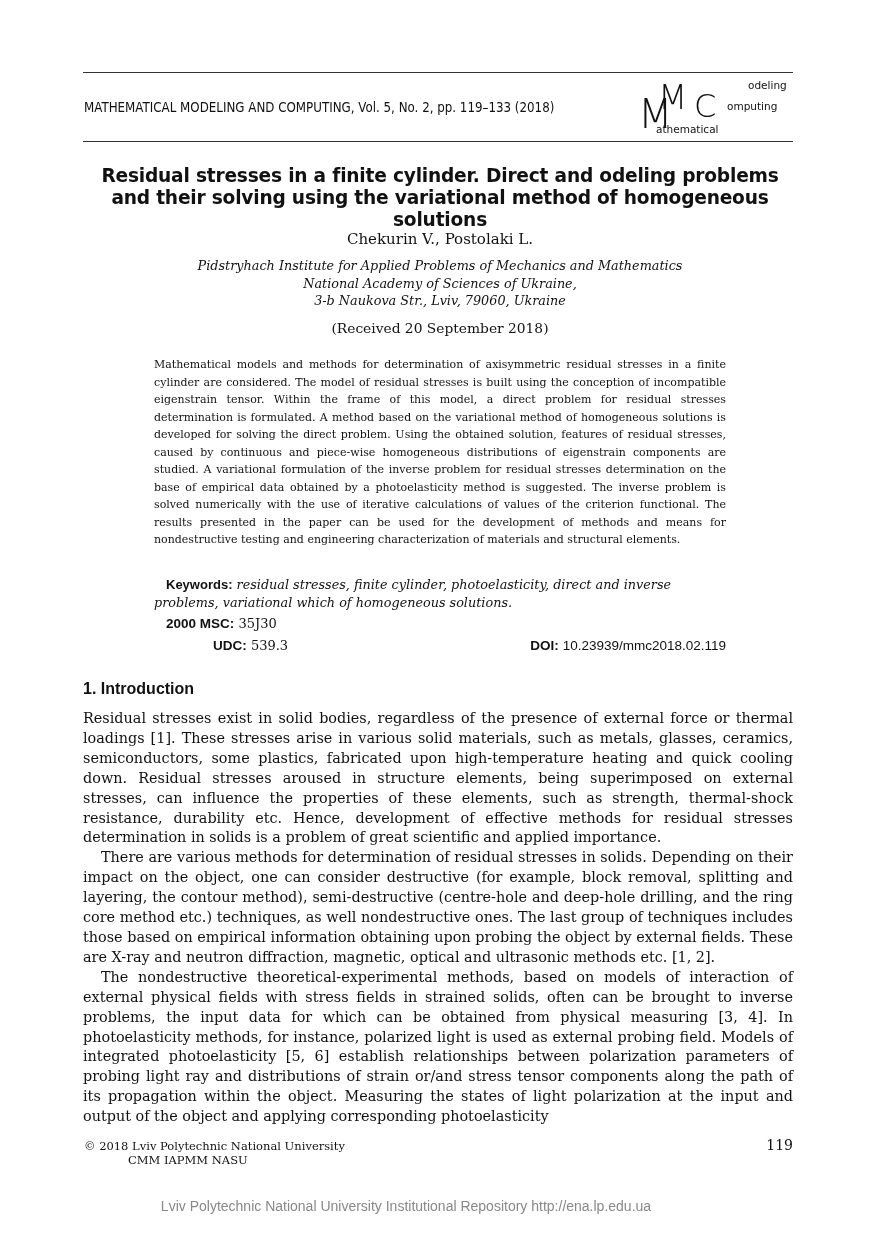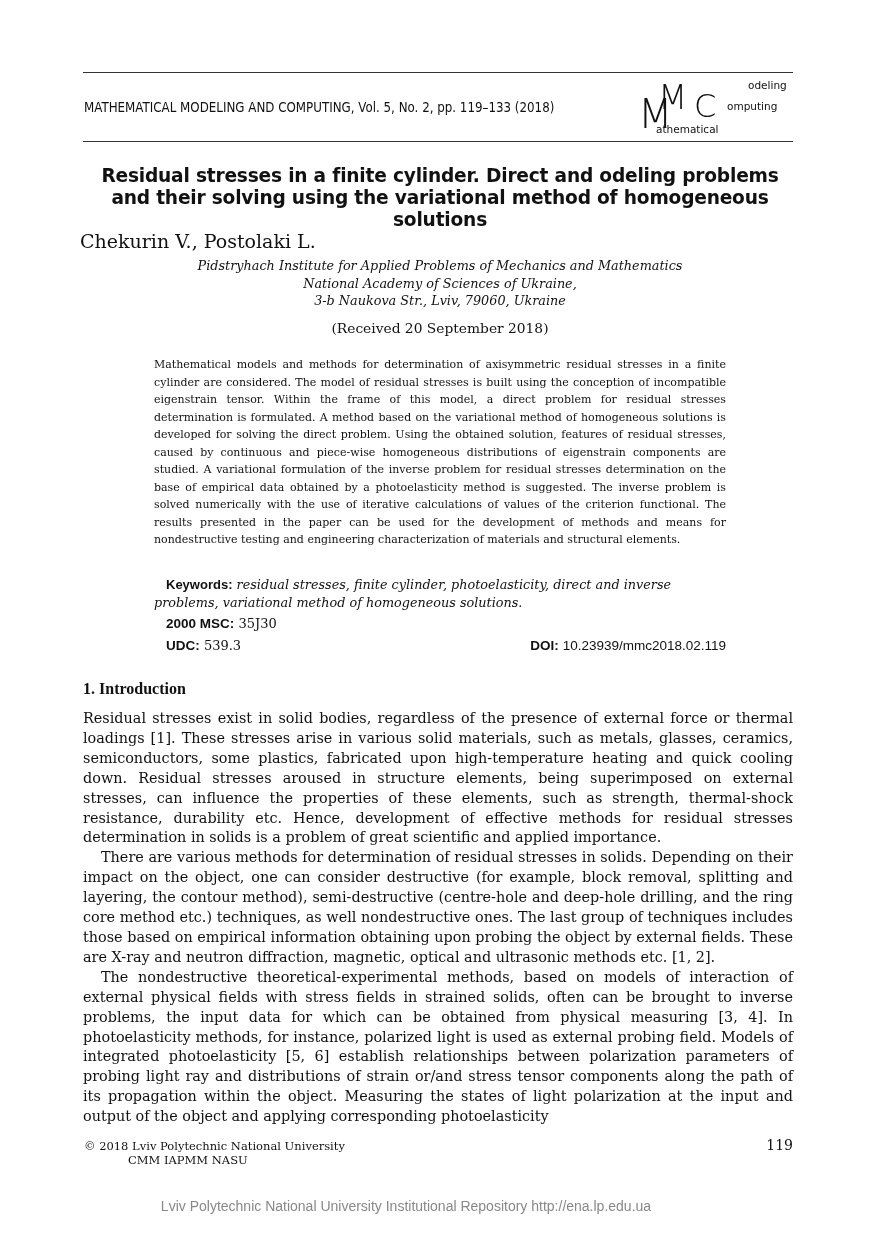--- a/index.html
+++ b/index.html
@@ -14,38 +14,38 @@
 
   #logo { position: absolute; left: 636px; top: 76px; width: 160px; height: 62px; font-family: "DejaVu Sans", sans-serif; color: #111; }
   #logo .bigM1 { position: absolute; left: 2px; top: 18px; font-size: 40px; line-height: 40px; font-weight: 300; }
   #logo .bigM2 { position: absolute; left: 22px; top: 4px; font-size: 34px; line-height: 34px; font-weight: 300; }
   #logo .bigC { position: absolute; left: 58px; top: 14px; font-size: 32px; line-height: 32px; font-weight: 300; }
   #logo .s1 { position: absolute; left: 95px; top: 3px; font-size: 10.5px; margin-left: 17px; }
   #logo .s2 { position: absolute; left: 91px; top: 24px; font-size: 10.5px; }
   #logo .s3 { position: absolute; left: 20px; top: 47px; font-size: 10.5px; }
 
   #title { position: absolute; left: 80px; top: 165px; width: 720px; text-align: center; font-family: "DejaVu Sans", sans-serif; font-size: 18.6px; line-height: 22px; font-weight: bold; letter-spacing: -0.2px; }
-  #authors { position: absolute; left: 80px; top: 230px; width: 720px; font-size: 19px; }
+  #authors { position: absolute; left: 80px; top: 230px; width: 720px; text-align: center; font-size: 15px; }
   #affiliation { position: absolute; left: 80px; top: 257px; width: 720px; text-align: center; font-style: italic; font-size: 12.8px; line-height: 17.6px; }
   #received { position: absolute; left: 80px; top: 320px; width: 720px; text-align: center; font-size: 13.8px; }
 
   #abstract { position: absolute; left: 154px; top: 356px; width: 572px; font-size: 11px; line-height: 17.5px; text-align: justify; }
 
   #keywords { position: absolute; left: 154px; top: 576px; width: 572px; font-size: 12.8px; line-height: 17.5px; }
   #keywords .label { font-family: "Liberation Sans", sans-serif; font-weight: bold; font-size: 13px; margin-left: 12px; }
   #keywords .val { font-style: italic; }
 
   .metaline { position: absolute; left: 166px; font-size: 13px; }
   .metaline .label { font-family: "Liberation Sans", sans-serif; font-weight: bold; font-size: 13.5px; }
   #msc { top: 616px; }
-  #udc { top: 638px; }
+  #udc { top: 638px; margin-left: 47px; }
   #doi { position: absolute; right: 150px; top: 638px; font-family: "Liberation Sans", sans-serif; font-size: 13.5px; }
   #doi .label { font-weight: bold; }
 
-  #section-heading { position: absolute; left: 83px; top: 680px; font-family: Liberation Serif, serif; font-weight: bold; font-size: 16px; }
+  #section-heading { position: absolute; left: 83px; top: 680px; font-family: Liberation Sans, sans-serif; font-weight: bold; font-size: 16px; }
 
   #body { position: absolute; left: 83px; top: 709px; width: 710px; font-size: 14.4px; line-height: 19.9px; text-align: justify; }
   #body p { margin: 0; }
   #body p.indent { text-indent: 18px; }
 
   #copyright { position: absolute; left: 84px; top: 1139px; font-size: 11.5px; line-height: 14px; }
   #copyright .line2 { padding-left: 44px; display: block; }
   #page-number { position: absolute; right: 83px; top: 1137px; font-size: 14px; }
 
   #repo { position: absolute; left: 0; top: 1198px; width: 812px; text-align: center; font-family: "Liberation Sans", sans-serif; font-size: 14px; color: #888; }
@@ -72,21 +72,21 @@
   <div>Pidstryhach Institute for Applied Problems of Mechanics and Mathematics</div>
   <div>National Academy of Sciences of Ukraine,</div>
   <div>3-b Naukova Str., Lviv, 79060, Ukraine</div>
 </div>
 <div id="received" class="serif">(Received 20 September 2018)</div>
 
 <div id="abstract" class="serif">Mathematical models and methods for determination of axisymmetric residual stresses in a finite cylinder are considered. The model of residual stresses is built using the conception of incompatible eigenstrain tensor. Within the frame of this model, a direct problem for residual stresses determination is formulated. A method based on the variational method of homogeneous solutions is developed for solving the direct problem. Using the obtained solution, features of residual stresses, caused by continuous and piece-wise homogeneous distributions of eigenstrain components are studied. A variational formulation of the inverse problem for residual stresses determination on the base of empirical data obtained by a photoelasticity method is suggested. The inverse problem is solved numerically with the use of iterative calculations of values of the criterion functional. The results presented in the paper can be used for the development of methods and means for nondestructive testing and engineering characterization of materials and structural elements.</div>
 
 <div id="keywords" class="serif">
   <span class="label">Keywords:</span>
-  <span class="val">residual stresses, finite cylinder, photoelasticity, direct and inverse problems, variational method of homogeneous solutions.</span>
+  <span class="val">residual stresses, finite cylinder, photoelasticity, direct and inverse problems, variational which of homogeneous solutions.</span>
 </div>
 
 <div id="msc" class="metaline serif">
   <span class="label">2000 MSC:</span>
   <span>35J30</span>
 </div>
 <div id="udc" class="metaline serif">
   <span class="label">UDC:</span>
   <span>539.3</span>
 </div>

